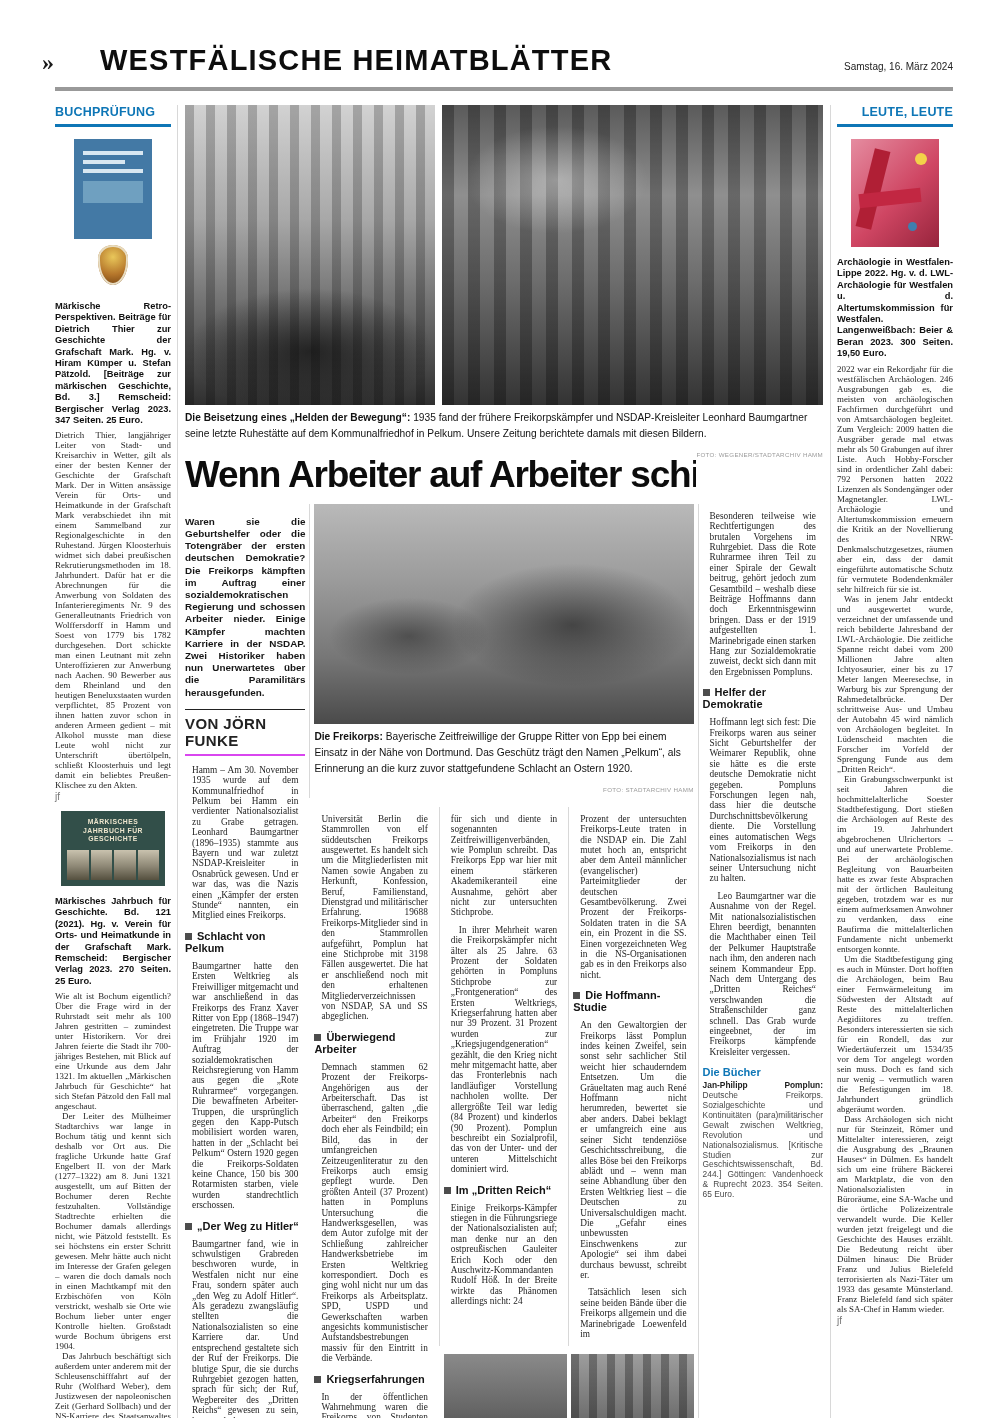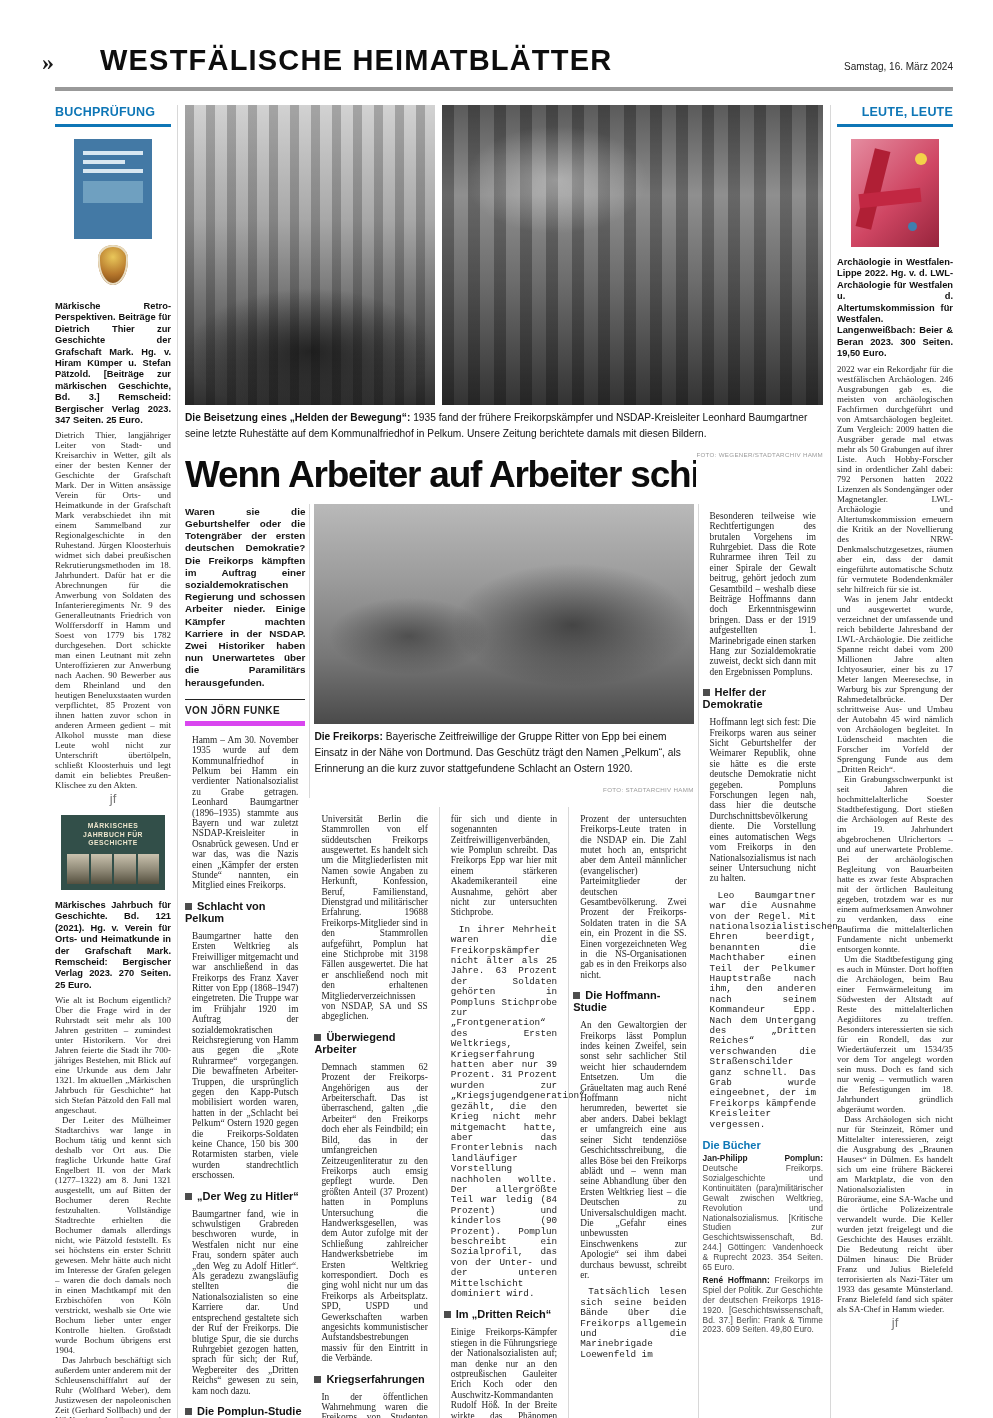--- a/index.html
+++ b/index.html
@@ -49,21 +49,21 @@
           background:linear-gradient(135deg,#e58ca0,#cf4663 55%,#97243c);}
   .c3-bar1{position:absolute;left:14px;top:10px;width:16px;height:80px;background:#b01f35;transform:rotate(14deg);}
   .c3-bar2{position:absolute;left:8px;top:52px;width:62px;height:14px;background:#c22742;transform:rotate(-6deg);}
   .c3-dot1{position:absolute;right:12px;top:14px;width:12px;height:12px;border-radius:50%;background:#f3d249;}
   .c3-dot2{position:absolute;right:22px;bottom:16px;width:9px;height:9px;border-radius:50%;background:#3f7fae;}
 
   
   .citation{font-weight:bold;font-size:9.3px;line-height:11.4px;text-align:justify;hyphens:auto;color:#101010;margin:0 0 4px;}
   .rail-body .bp{font-family:"Liberation Serif",serif;font-size:8.9px;line-height:10px;text-align:justify;hyphens:auto;color:#262626;margin:0;}
   .rail-body .bp + .bp{text-indent:7px;}
-  .sig{text-align:center;font-size:13px;color:#777;margin:1px 0 9px;}
+  .sig{text-align:left;font-size:10px;color:#777;margin:1px 0 9px;}
 
   
   .photo{filter:saturate(0);}
   .photo-row{display:flex;gap:7px;height:300px;}
   .photo-a{flex:0 0 250px;
     background:
       radial-gradient(ellipse 70% 30% at 50% 82%, rgba(10,10,10,.65), transparent 70%),
       repeating-linear-gradient(90deg, rgba(0,0,0,.22) 0 9px, transparent 9px 21px),
       linear-gradient(180deg,#d2d2d2,#a8a8a8 38%,#666 72%,#2f2f2f);}
   .photo-b{flex:1;
@@ -97,25 +97,25 @@
   .bottom-photo-wrap{grid-column:3/5;grid-row:3;margin-top:8px;}
   .bp-pair{display:flex;gap:4px;height:130px;}
   .bp-pair .photo{flex:1;}
   .bph-a{background:
       radial-gradient(ellipse 60% 35% at 50% 80%, rgba(5,5,5,.6), transparent 70%),
       linear-gradient(180deg,#8a8a8a,#646464 45%,#2d2d2d);}
   .bph-b{background:
       repeating-linear-gradient(90deg, rgba(0,0,0,.3) 0 8px, transparent 8px 18px),
       linear-gradient(180deg,#9d9d9d,#6e6e6e 50%,#383838);}
 
-  .intro{font-weight:bold;font-size:9.9px;line-height:12.2px;text-align:justify;hyphens:auto;color:#161616;margin:2px 0 10px;}
-  .byline{font-weight:bold;font-size:10px;letter-spacing:.4px;border-top:1px solid #222;border-bottom:5px solid #d946ef;padding:5px 0;margin:0 0 9px;}
+  .intro{font-weight:bold;font-size:9.9px;line-height:12.2px;text-align:justify;hyphens:auto;color:#161616;margin:12px 0 10px;}
+  .byline{font-weight:bold;font-size:15px;letter-spacing:.4px;border-top:1px solid #222;border-bottom:2px solid #d946ef;padding:5px 0;margin:0 0 9px;}
 
   .body-blocks .bp{font-family:"Liberation Serif",serif;font-size:9.3px;line-height:10.4px;text-align:justify;hyphens:auto;color:#242424;margin:7px;}
-  .body-blocks .bp + .bp{text-indent:8px;font-family:Liberation Mono, monospace;}
+  .body-blocks .bp + .bp{text-indent:8px;}
   .subhead{font-size:11px;font-weight:bold;color:#141414;margin:9px 0 4px;}
   .sq{display:inline-block;width:7px;height:7px;background:#4d4d4d;margin-right:5px;}
 
   .books-header{color:var(--blue);font-weight:bold;font-size:11px;margin:9px 0 3px;}
   .book-entry{font-size:8.4px;line-height:9.9px;color:#4a4a4a;text-align:justify;hyphens:auto;margin:0 0 3px;}
   .book-entry b{color:#1d1d1d;}
 </style>
 </head>
 <body>
 
@@ -233,24 +233,20 @@
               <h3 class="subhead"><span class="sq"></span>Helfer der Demokratie</h3>
               <p class="bp">Hoffmann legt sich fest: Die Freikorps waren aus seiner Sicht Geburtshelfer der Weimarer Republik, ohne sie hätte es die erste deutsche Demokratie nicht gegeben. Pompluns Forschungen legen nah, dass hier die deutsche Durchschnittsbevölkerung diente. Die Vorstellung eines automatischen Wegs vom Freikorps in den Nationalsozialismus ist nach seiner Untersuchung nicht zu halten.</p>
               <p class="bp">Leo Baumgartner war die Ausnahme von der Regel. Mit nationalsozialistischen Ehren beerdigt, benannten die Machthaber einen Teil der Pelkumer Hauptstraße nach ihm, den anderen nach seinem Kommandeur Epp. Nach dem Untergang des „Dritten Reiches“ verschwanden die Straßenschilder ganz schnell. Das Grab wurde eingeebnet, der im Freikorps kämpfende Kreisleiter vergessen.</p>
             </div>
           <div class="books">
             <div class="books-header">Die Bücher</div>
             <p class="book-entry">
               <b>Jan-Philipp Pomplun:</b>
               <span>Deutsche Freikorps. Sozialgeschichte und Kontinuitäten (para)militärischer Gewalt zwischen Weltkrieg, Revolution und Nationalsozialismus. [Kritische Studien zur Geschichtswissenschaft, Bd. 244.] Göttingen: Vandenhoeck &amp; Ruprecht 2023. 354 Seiten. 65 Euro.</span>
             </p>
-            <p class="book-entry">
-              <b>René Hoffmann:</b>
-              <span>Freikorps im Spiel der Politik. Zur Geschichte der deutschen Freikorps 1918-1920. [Geschichtswissenschaft, Bd. 37.] Berlin: Frank &amp; Timme 2023. 609 Seiten. 49,80 Euro.</span>
-            </p>
           </div>
         </div>
 
         <figure class="bottom-photo-wrap" style="margin:8px 0 0;">
           <div class="bp-pair">
             <div class="photo bph-a"></div>
             <div class="photo bph-b"></div>
           </div>
           <figcaption class="caption">
             <b>Straßenszenen 1919/20:</b>

